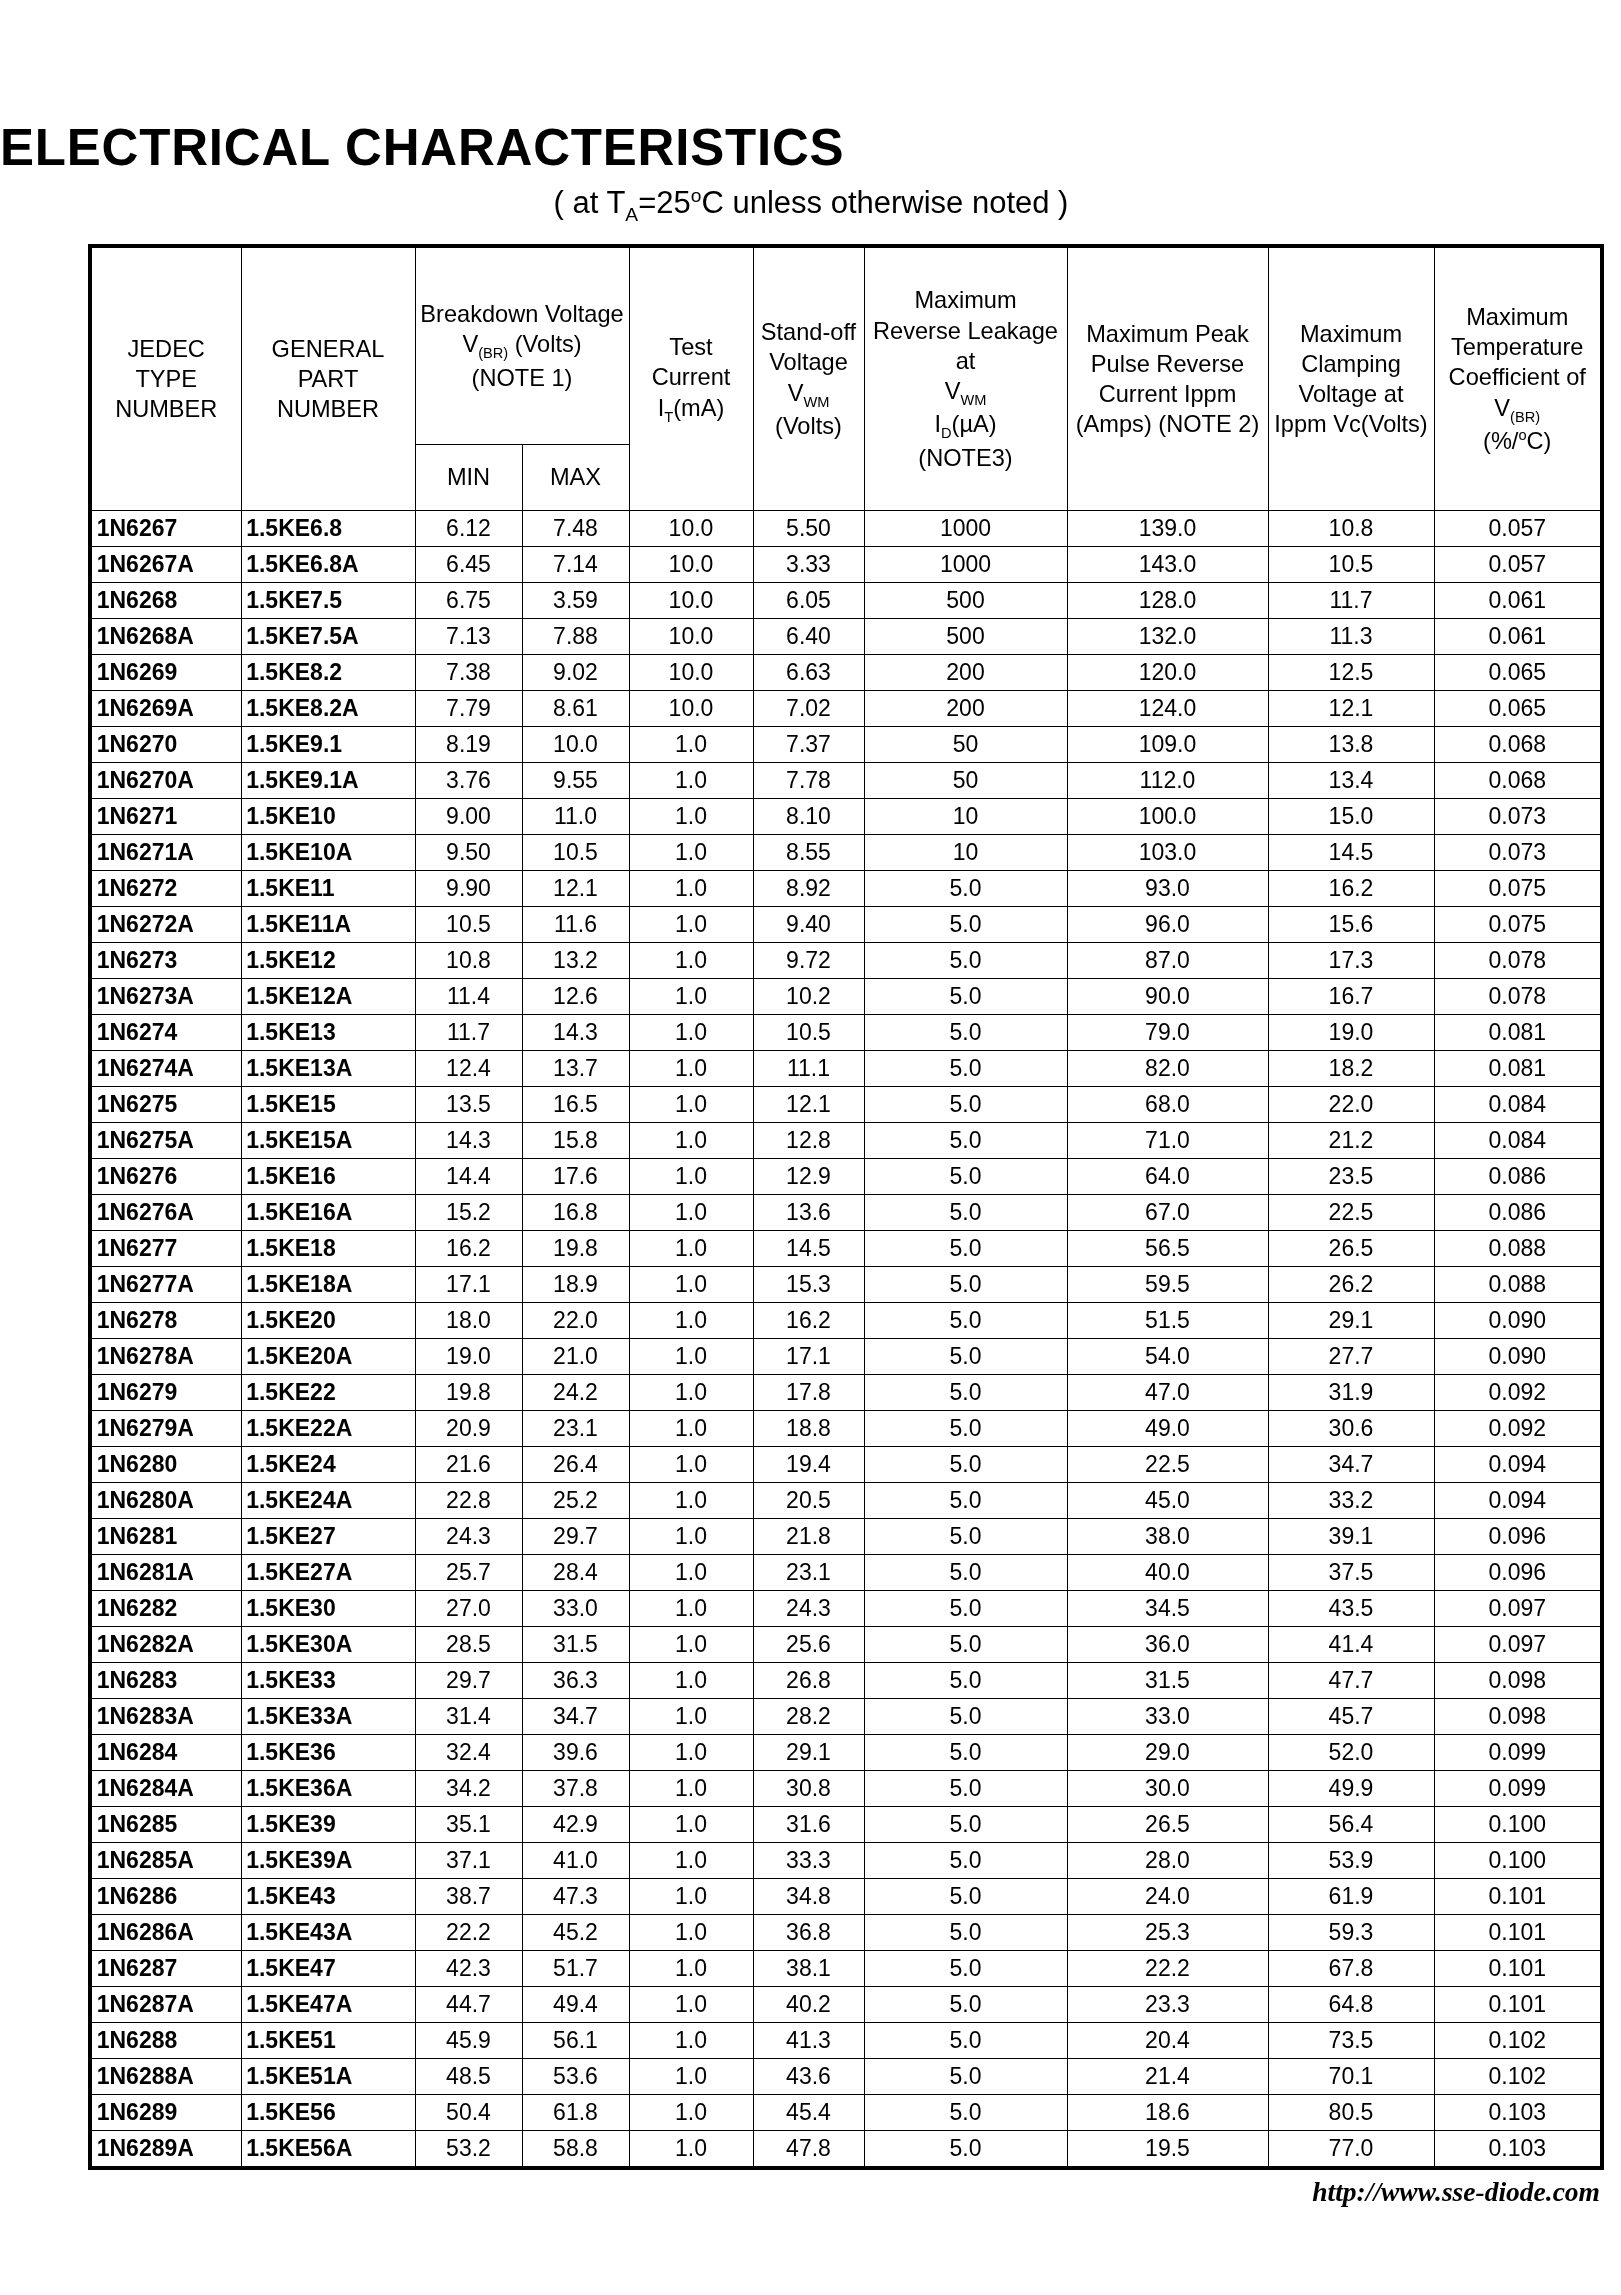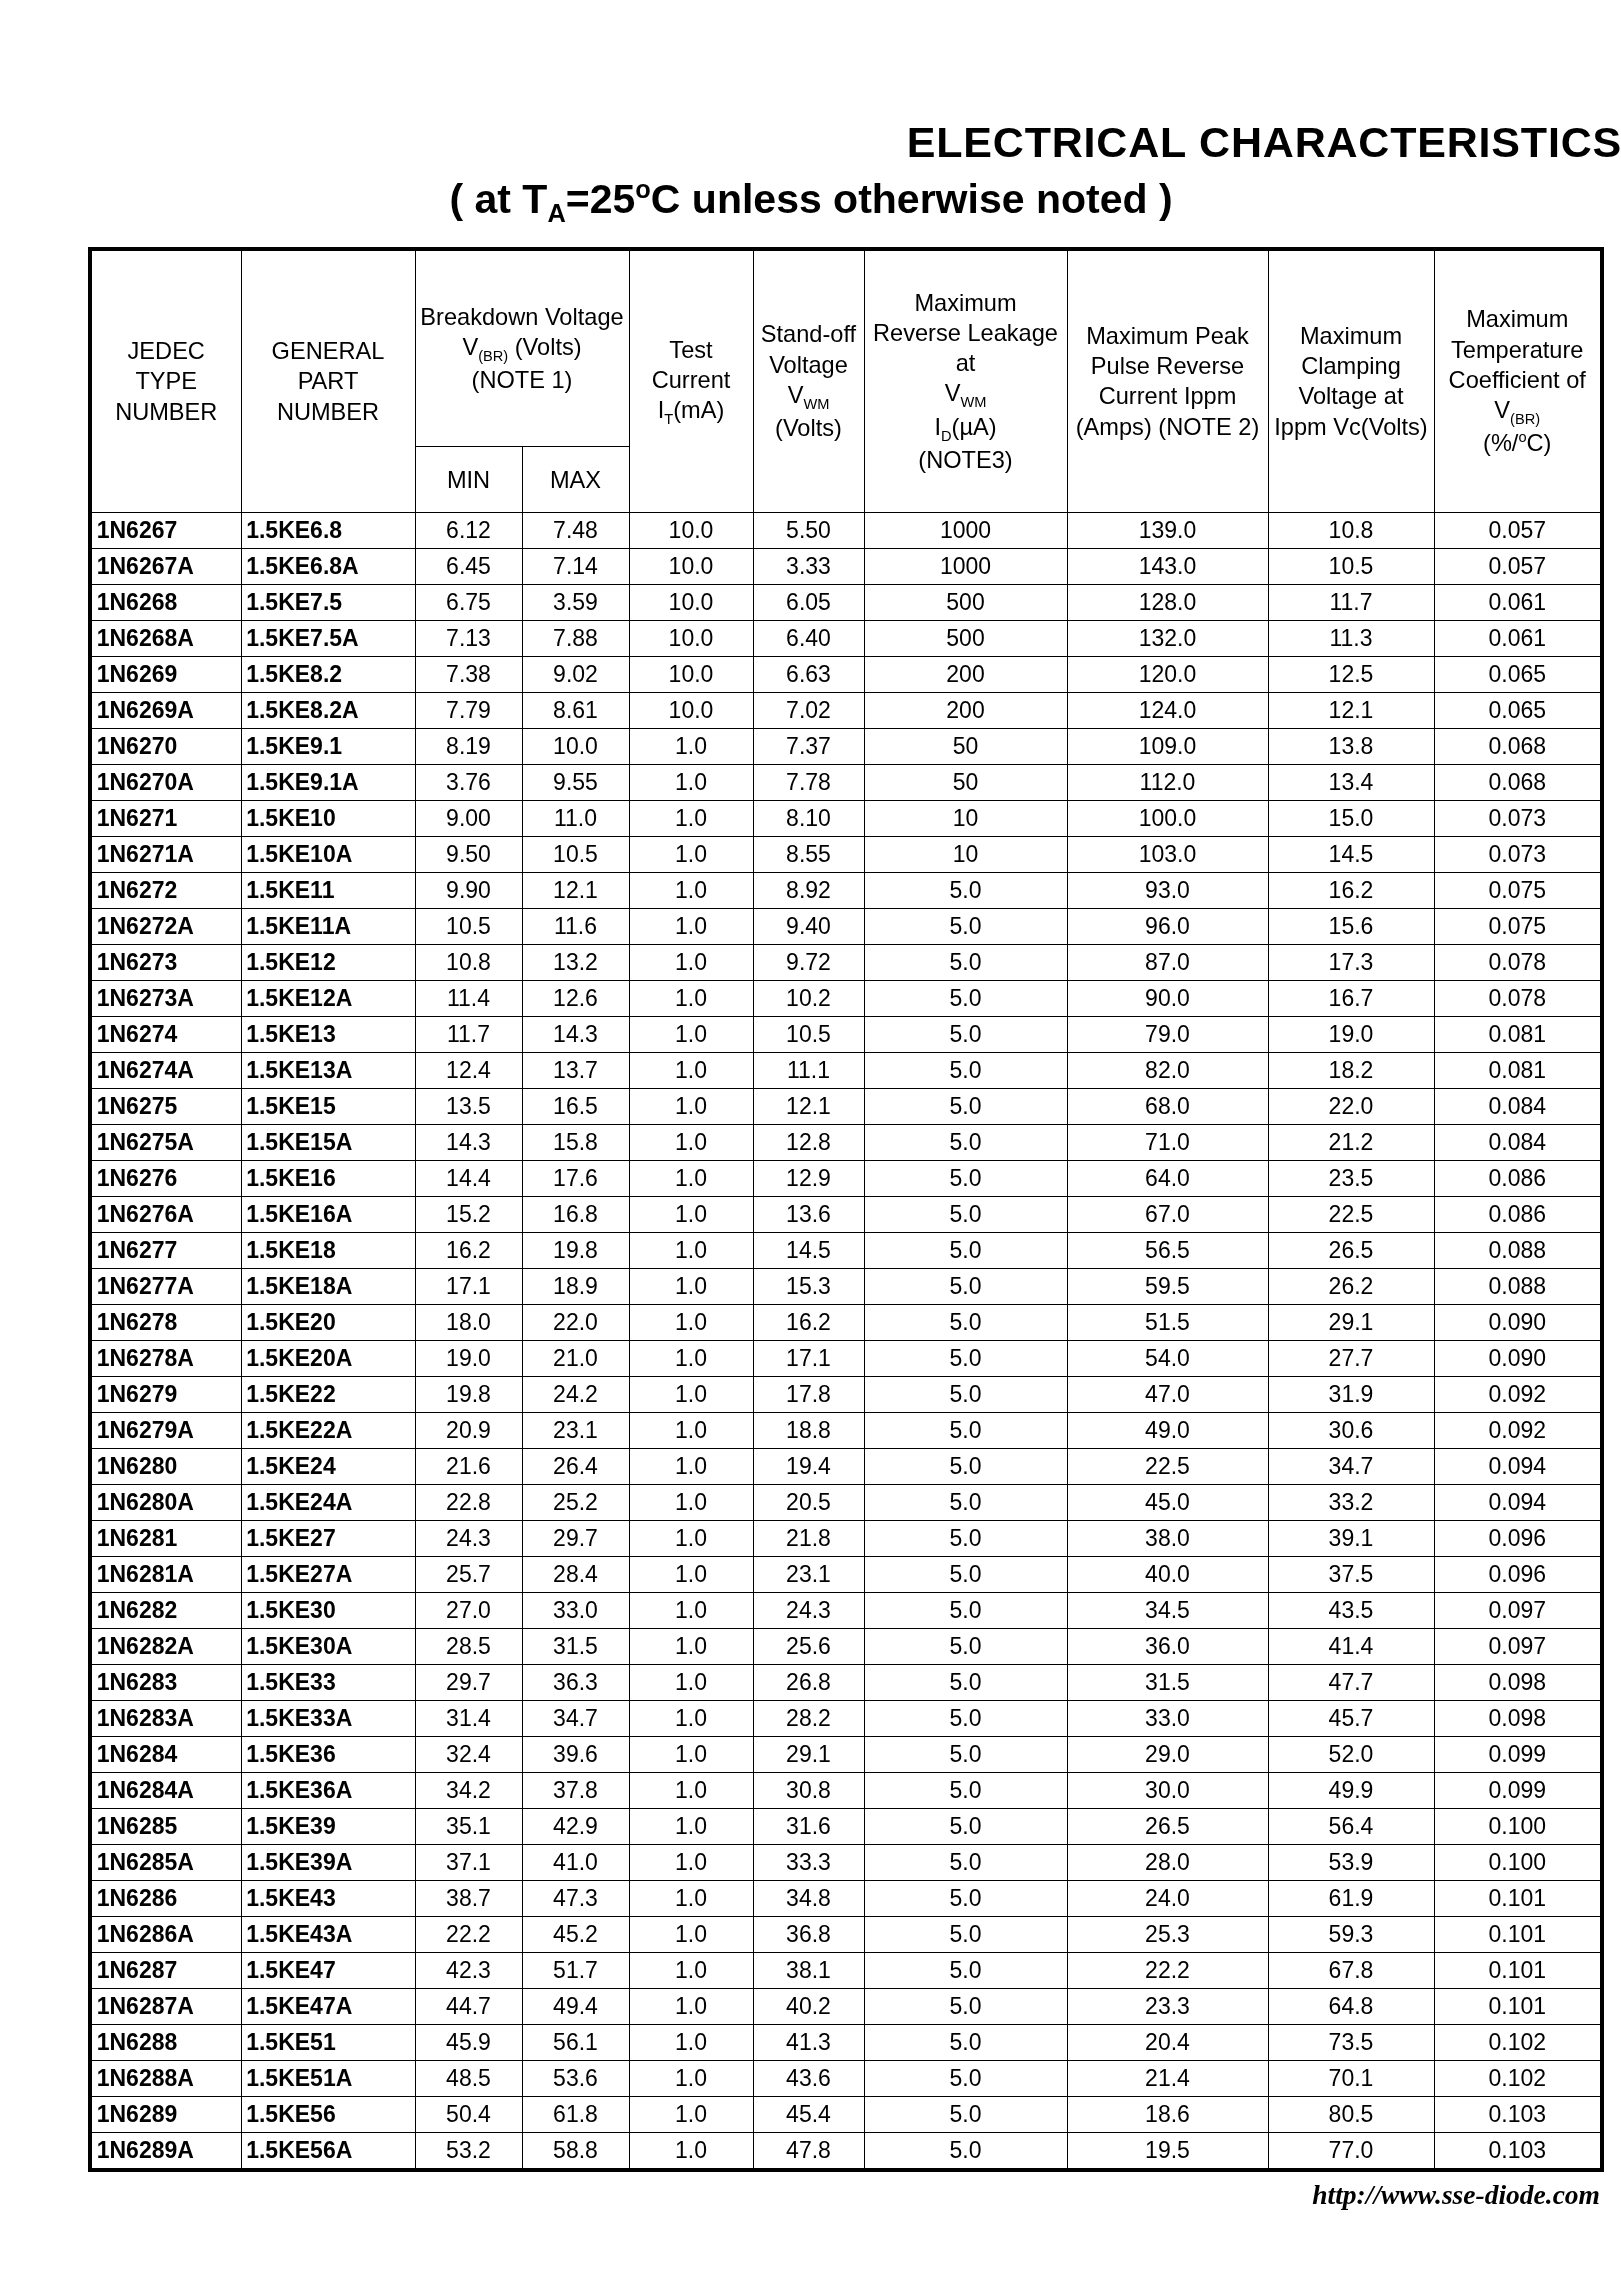--- a/index.html
+++ b/index.html
@@ -2,25 +2,25 @@
 <html style="font-size:12.6px"><head>
 <meta charset="utf-8">
 <style>
   html,body{margin:0;padding:0;}
   body{
     width:1622px;height:2295px;background:#ffffff;color:#000;
     font-family:"Liberation Sans", sans-serif;
   }
   .page{padding-top:118px;}
   .title{
-    text-align:right;font-size:43px;font-weight:bold;margin:0;
+    text-align:left;font-size:51px;font-weight:bold;margin:0;
     letter-spacing:0.8px;
   }
   .subtitle{
-    text-align:center;font-size:41px;font-weight:bold;margin:7.9px 0 0 0;
+    text-align:center;font-size:31px;font-weight:normal;margin:7.9px 0 0 0;
   }
   sub{font-size:62%;}
   sup{font-size:62%;}
   table.spec{
     border-collapse:collapse;table-layout:fixed;width:1512px;
     margin:19px 0 0 88px;border:4.7px solid #000;
   }
   .spec th,.spec td{border:1.6px solid #000;overflow:hidden;}
   .spec th{
     font-weight:normal;font-size:23.6px;line-height:1.28;

